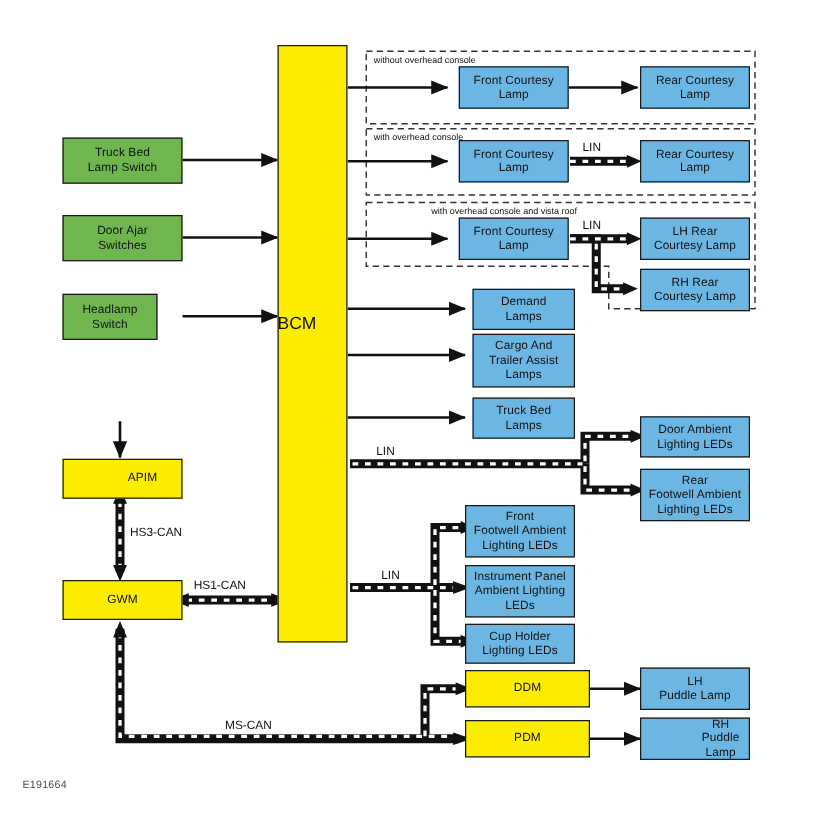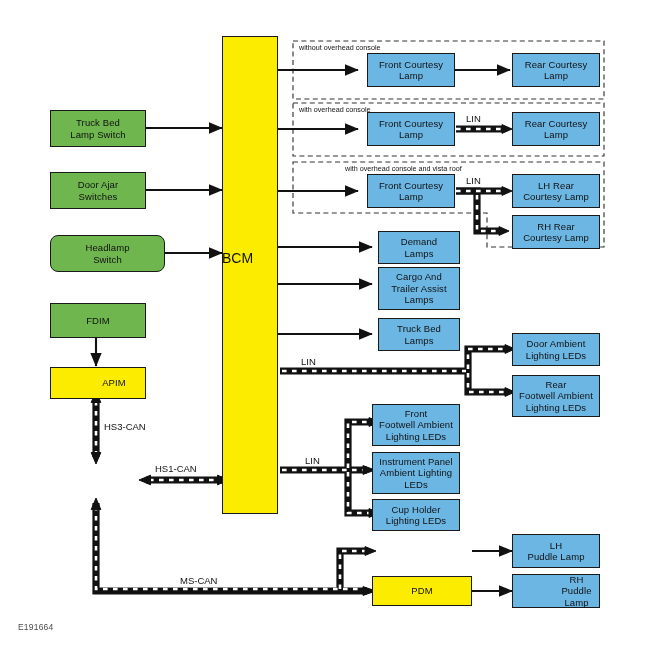--- a/index.html
+++ b/index.html
@@ -117,23 +117,23 @@
       </g>
     </g>
   </svg>
 
   <div class="grouplabel" style="left:298px;top:43px;">without overhead console</div>
   <div class="grouplabel" style="left:298px;top:105px;">with overhead console</div>
   <div class="grouplabel" style="left:298px;top:164px;margin-left:46px;">with overhead console and vista roof</div>
 
   <div class="nodebox green" style="left:50px;top:110px;width:96px;height:37px;">Truck Bed<br>Lamp Switch</div>
   <div class="nodebox green" style="left:50px;top:172px;width:96px;height:37px;">Door Ajar<br>Switches</div>
-  <div class="nodebox green" style="left:50px;top:235px;width:115px;height:37px;border-radius:8px;">Headlamp<br>Switch</div>
-  <div class="nodebox green" style="left:50px;top:303px;width:96px;height:35px;">FDIM</div>
+  <div class="nodebox green" style="left:50px;top:235px;width:76px;height:37px;">Headlamp<br>Switch</div>
   <div class="nodebox yellow" style="left:50px;top:367px;width:96px;height:32px;padding-left:32px;">APIM</div>
+  <div class="nodebox yellow" style="left:50px;top:464px;width:96px;height:32px;">GWM</div>
 
   <div class="bcm" style="left:222px;top:36px;width:56px;height:478px;"></div>
   <div class="bcmlabel" style="left:222px;top:250px;width:56px;">BCM</div>
 
   <div class="nodebox blue" style="left:367px;top:53px;width:88px;height:34px;">Front Courtesy<br>Lamp</div>
   <div class="nodebox blue" style="left:512px;top:53px;width:88px;height:34px;">Rear Courtesy<br>Lamp</div>
 
   <div class="nodebox blue" style="left:367px;top:112px;width:88px;height:34px;">Front Courtesy<br>Lamp</div>
   <div class="nodebox blue" style="left:512px;top:112px;width:88px;height:34px;">Rear Courtesy<br>Lamp</div>
 
@@ -145,20 +145,21 @@
   <div class="nodebox blue" style="left:378px;top:267px;width:82px;height:43px;">Cargo And<br>Trailer Assist<br>Lamps</div>
   <div class="nodebox blue" style="left:378px;top:318px;width:82px;height:33px;">Truck Bed<br>Lamps</div>
 
   <div class="nodebox blue" style="left:512px;top:333px;width:88px;height:33px;">Door Ambient<br>Lighting LEDs</div>
   <div class="nodebox blue" style="left:512px;top:375px;width:88px;height:42px;">Rear<br>Footwell Ambient<br>Lighting LEDs</div>
 
   <div class="nodebox blue" style="left:372px;top:404px;width:88px;height:42px;">Front<br>Footwell Ambient<br>Lighting LEDs</div>
   <div class="nodebox blue" style="left:372px;top:452px;width:88px;height:42px;">Instrument Panel<br>Ambient Lighting<br>LEDs</div>
   <div class="nodebox blue" style="left:372px;top:499px;width:88px;height:32px;">Cup Holder<br>Lighting LEDs</div>
 
+  <div class="nodebox yellow" style="left:372px;top:536px;width:100px;height:30px;">DDM</div>
   <div class="nodebox yellow" style="left:372px;top:576px;width:100px;height:30px;">PDM</div>
   <div class="nodebox blue" style="left:512px;top:534px;width:88px;height:34px;">LH<br>Puddle Lamp</div>
   <div class="nodebox blue" style="left:512px;top:574px;width:88px;height:34px;padding-left:41px;">RH<br>Puddle Lamp</div>
 
   <div class="buslabel" style="left:466px;top:113px;">LIN</div>
   <div class="buslabel" style="left:466px;top:175px;">LIN</div>
   <div class="buslabel" style="left:301px;top:356px;">LIN</div>
   <div class="buslabel" style="left:305px;top:455px;">LIN</div>
   <div class="buslabel" style="left:104px;top:421px;">HS3-CAN</div>
   <div class="buslabel" style="left:155px;top:463px;">HS1-CAN</div>

